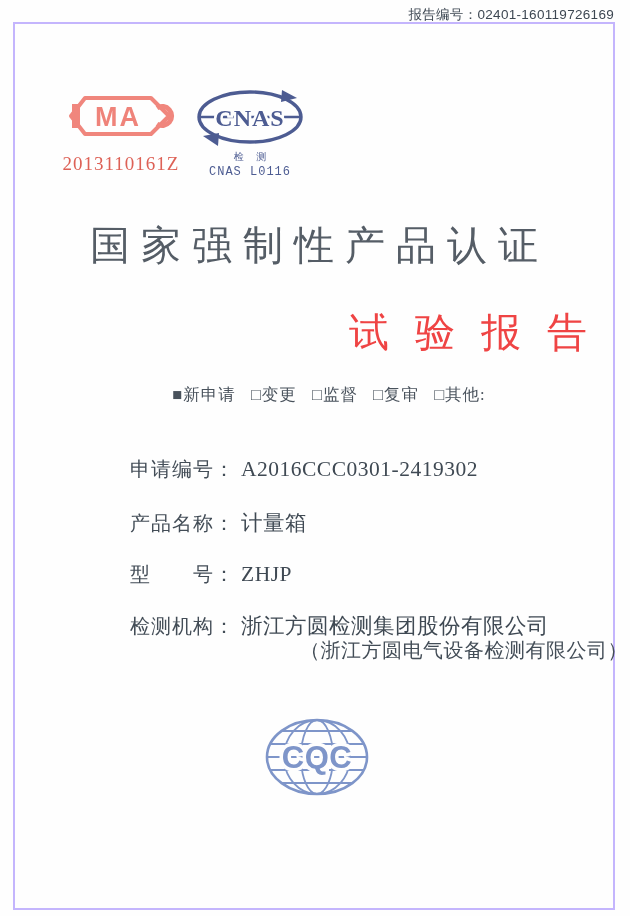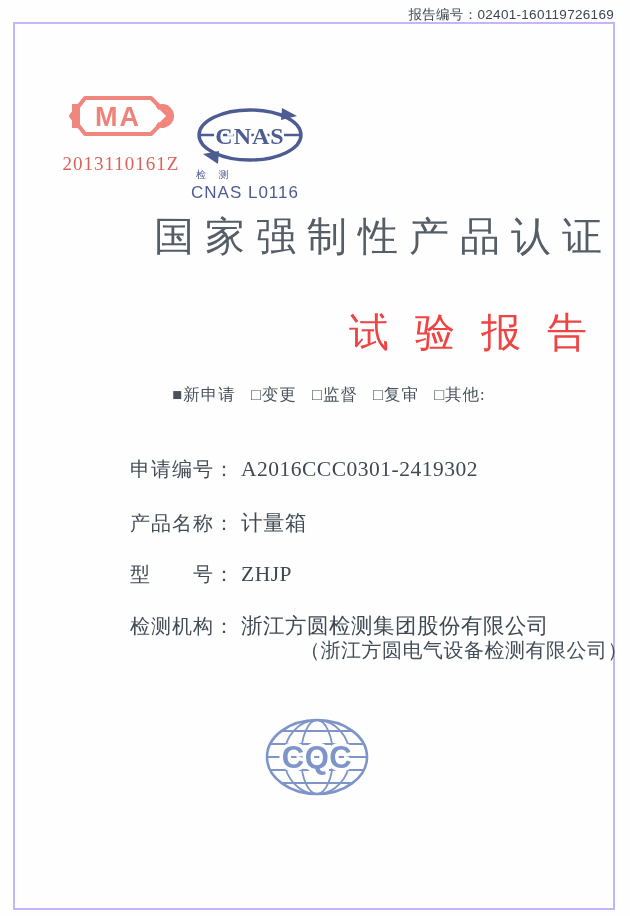--- a/index.html
+++ b/index.html
@@ -24,29 +24,29 @@
   }
   
   .cma-wrap{position:absolute;left:45px;top:71px;width:122px;text-align:center;}
   .cma-wrap svg{display:block;margin:0 auto;}
   .cma-number{
     margin-top:16px;
     font-size:19px;color:#dd6156;letter-spacing:1px;
     font-family:"Liberation Serif","DejaVu Serif",serif;
   }
   
-  .cnas-wrap{position:absolute;left:176px;top:81px;width:118px;color:#4d5c92;}
+  .cnas-wrap{position:absolute;left:176px;top:63px;width:118px;text-align:center;color:#4d5c92;}
   .cnas-wrap svg{display:block;margin:0 auto;}
   .cnas-sub1{font-size:10px;letter-spacing:5px;margin-top:1px;padding-left:5px;}
-  .cnas-sub2{font-size:17px;letter-spacing:1px;margin-top:1px;
-    font-family:Liberation Sans, sans-serif;}
+  .cnas-sub2{font-size:12px;letter-spacing:1px;margin-top:1px;
+    font-family:Liberation Mono, monospace;}
   
   .title-line1{
-    position:absolute;left:0;top:185px;width:100%;
-    text-align:right;font-size:40px;color:#555d66;
+    position:absolute;left:0;top:194px;width:100%;
+    text-align:center;font-size:40px;color:#555d66;
     letter-spacing:11px;text-indent:11px;white-space:nowrap;
   }
   .title-line2{
     position:absolute;left:0;top:281px;width:100%;
     text-align:right;font-size:40px;color:#ef4444;
     letter-spacing:26px;text-indent:26px;white-space:nowrap;
   }
   
   .apply-type{
     position:absolute;left:0;top:360px;width:100%;

